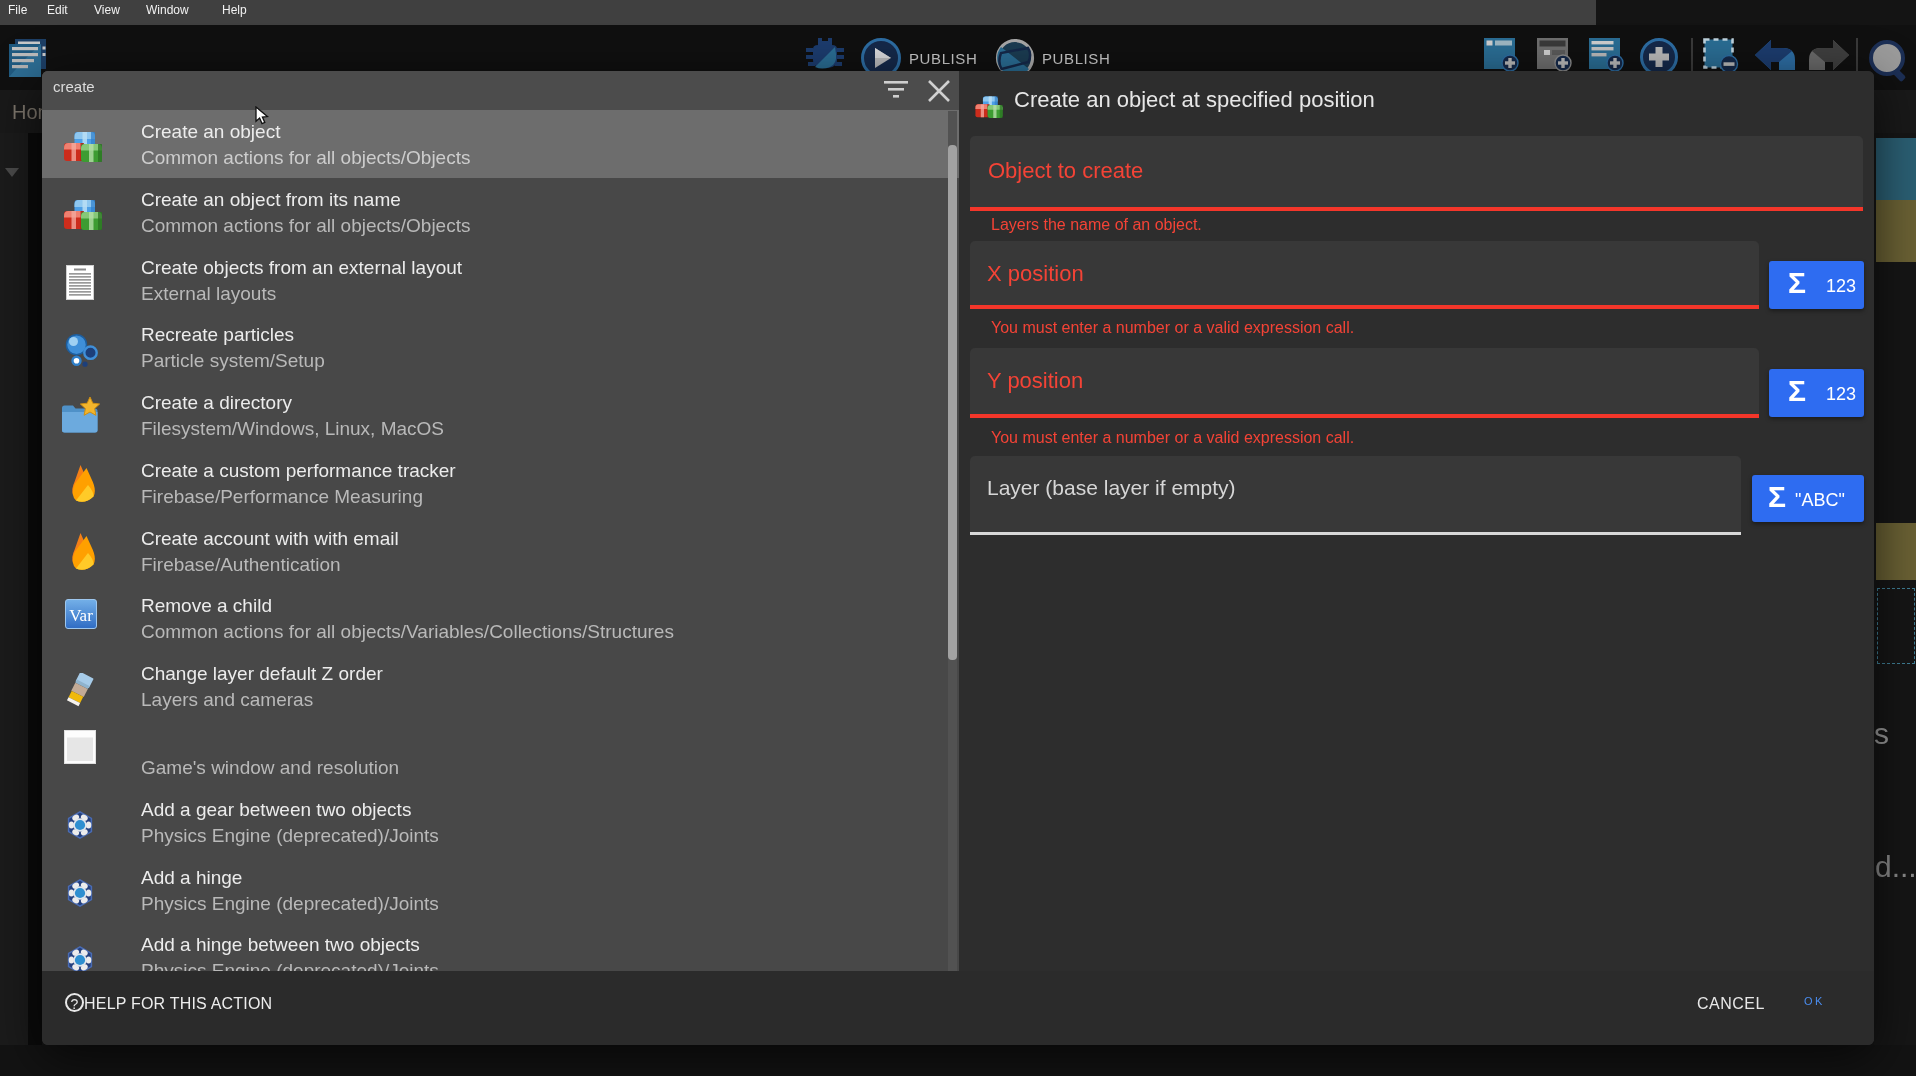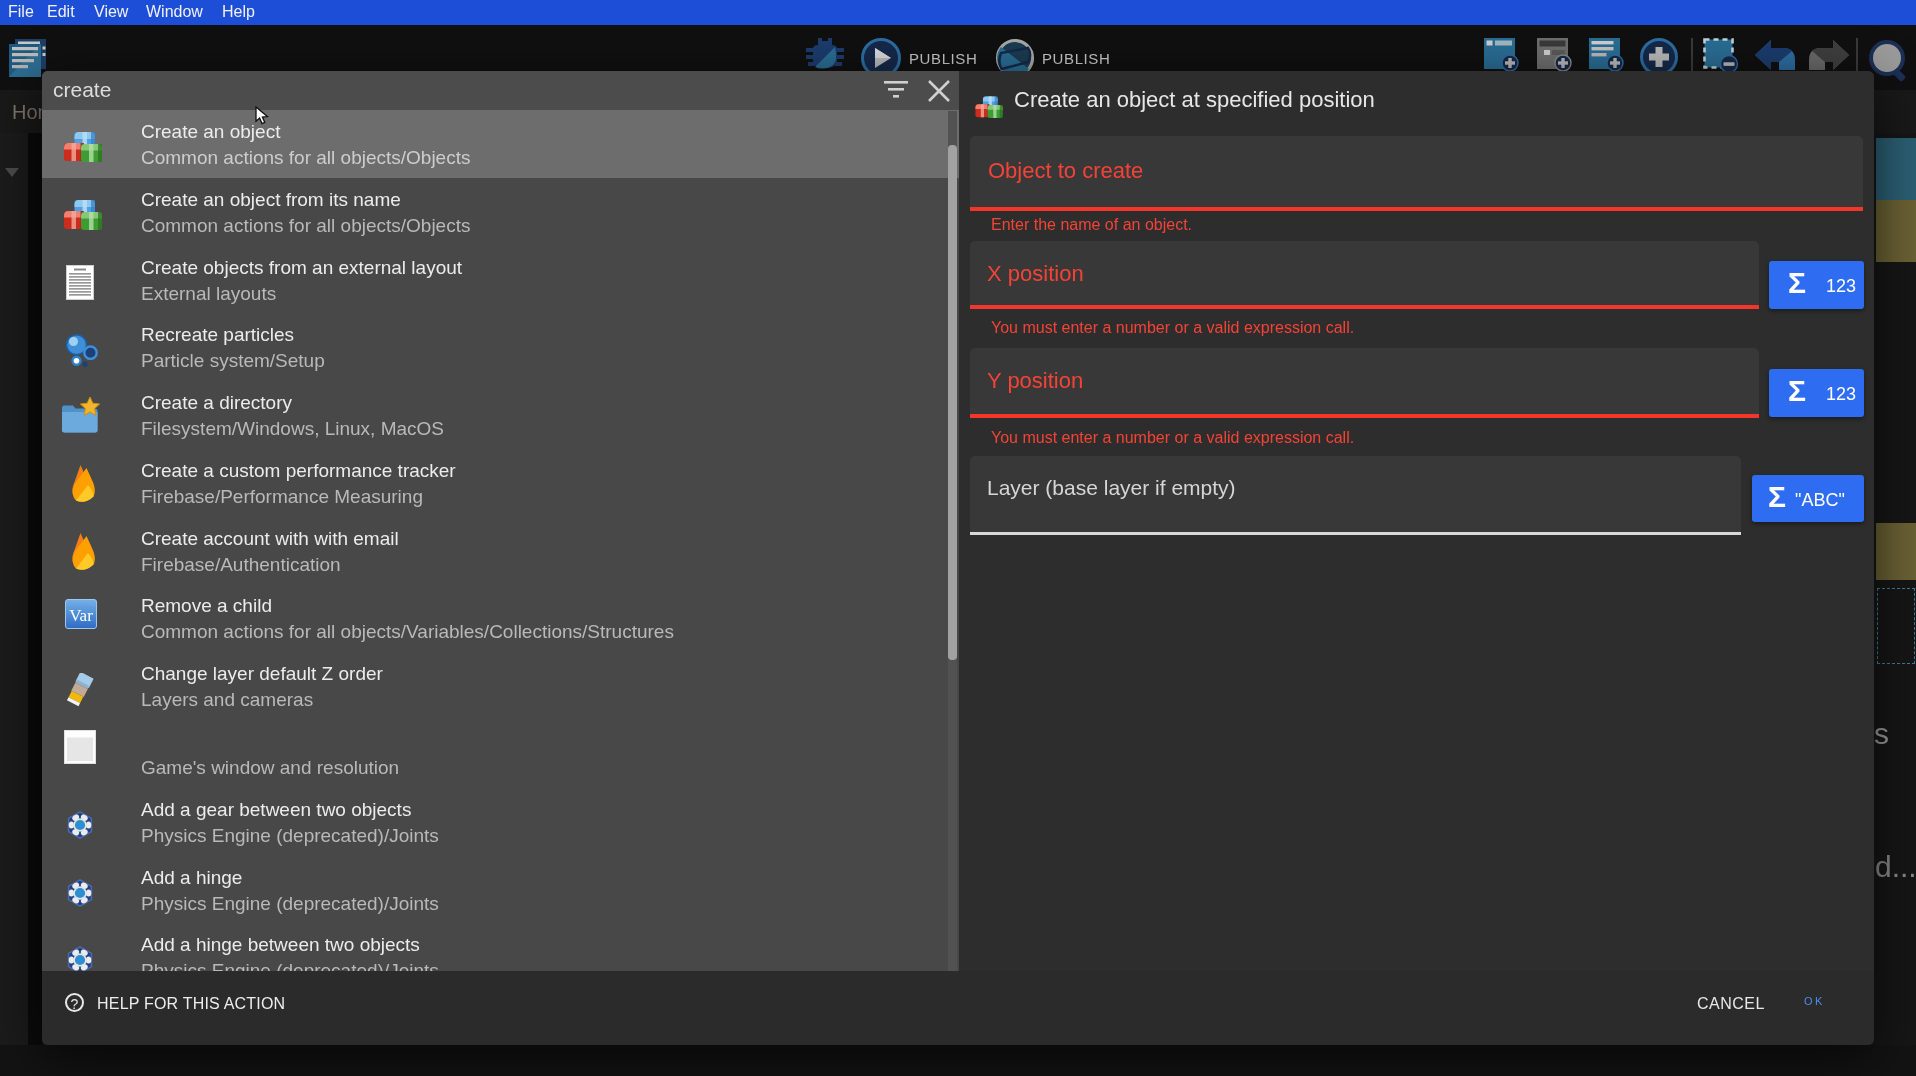--- a/index.html
+++ b/index.html
@@ -1,22 +1,22 @@
 <!DOCTYPE html>
 <html><head>
 <meta charset="utf-8">
 <style>
   * { margin:0; padding:0; box-sizing:border-box; }
   html,body { width:1916px; height:1076px; overflow:hidden; background:#141414;
     font-family:"Liberation Sans", sans-serif; }
   .abs { position:absolute; }
   #stage { position:relative; width:1916px; height:1076px; }
 
-  #menubar { left:0; top:0; width:1916px; height:25px; background:#1d4ed8; color:#f2f2f2;
-    font-size:16px; }
+  #menubar { left:0; top:0; width:1596px; height:25px; background:#404040; color:#f2f2f2;
+    font-size:12px; }
   #menubar span { position:absolute; top:3px; }
   #toolbar { left:0; top:25px; width:1916px; height:65px; background:#101010; }
   #tabstrip { left:0; top:90px; width:42px; height:43px; background:#191919; overflow:hidden; }
   #homelbl { left:12px; top:11px; color:#7d766c; font-size:20px; }
   #leftcol1 { left:0; top:133px; width:28px; height:943px; background:#1b1b1b; }
   #leftcol2 { left:28px; top:133px; width:14px; height:943px; background:#0b0b0b; }
   #tri { left:5px; top:168px; width:0; height:0; border-left:7px solid transparent;
     border-right:7px solid transparent; border-top:9px solid #4a4a4a; }
   #rightbg { left:1874px; top:90px; width:42px; height:986px; background:#161616; overflow:hidden; }
   #botbg { left:0; top:1045px; width:1916px; height:31px; background:#131313; }
@@ -26,21 +26,21 @@
   #blk2 { top:110px; height:62px; background:#6a6134; }
   #blk3 { top:433px; height:57px; background:#6a6134; }
   #blk4 { position:absolute; left:3px; top:498px; width:38px; height:76px;
     border:1px dashed #3f7e95; }
   .bgtxt { position:absolute; color:#9a9a9a; font-size:26px; }
 
   #dialog { left:42px; top:71px; width:1832px; height:974px; background:#2d2d2d;
     border-radius:6px; box-shadow:0 12px 50px rgba(0,0,0,.65); overflow:hidden; }
   #leftpane { left:0; top:0; width:917px; height:900px; background:#484848; }
   #search { left:0; top:0; width:917px; height:40px; background:#4c4c4c; }
-  #search .txt { position:absolute; left:11px; top:7px; font-size:21px; color:#dcdcdc;text-align:center; }
+  #search .txt { position:absolute; left:11px; top:7px; font-size:15px; color:#dcdcdc;text-align:center; }
   #rows { position:absolute; left:0; top:39px; width:917px; height:861px; overflow:hidden; }
   .row { position:absolute; left:0; width:917px; height:68px; }
   .row.sel { background:#6d6d6d; }
   .row.sel .t2 { color:#cdcdcd; }
   .row .t1 { position:absolute; left:99px; top:9px; font-size:19px; color:#ececec; line-height:26px;}
   .row .t2 { position:absolute; left:99px; top:35px; font-size:19px; color:#b9b9b9; line-height:26px;}
   .row .ic { position:absolute; left:24px; top:19px; }
   #sbtrack { left:906px; top:40px; width:9px; height:860px; background:#525252; }
   #sbthumb { left:906px; top:74px; width:9px; height:515px; background:#a2a2a2; border-radius:4px; }
 
@@ -52,21 +52,21 @@
   .uline { position:absolute; height:4px; background:#f4362a; }
   .herr { position:absolute; font-size:16px; color:#f44336; line-height:20px; }
   .sbtn { position:absolute; background:#2e6cf1; border-radius:3px; color:#fff;
     box-shadow:0 2px 4px rgba(0,0,0,.4); }
   .sbtn .sig { position:absolute; font-weight:bold; font-size:30px; top:5px; line-height:34px; }
   .sbtn .lbl { position:absolute; font-size:18px; top:13px; line-height:24px; }
 
   #footer { left:0; top:900px; width:1832px; height:74px; background:#2b2b2b; }
   #helpc { position:absolute; left:23px; top:22px; width:19px; height:19px; border:2px solid #e8e8e8;
     border-radius:50%; color:#e8e8e8; font-size:14px; text-align:center; line-height:18px; }
-  #helptxt { position:absolute; left:55px; top:24px; font-size:16px; color:#ededed; letter-spacing:.2px; }
+  #helptxt { position:absolute; left:42px; top:24px; font-size:16px; color:#ededed; letter-spacing:.2px; }
   #cancel { position:absolute; left:1655px; top:24px; font-size:16px; color:#e8e8e8; letter-spacing:.5px; }
   #okbtn { position:absolute; left:1762px; top:24px; font-size:11px; color:#4a8df0; letter-spacing:2.5px; }
 </style>
 </head>
 <body>
 <div id="stage">
   <div class="abs" id="menubar">
     <span style="left:8px">File</span>
       <span style="left:47px">Edit</span>
     <span style="left:94px">View</span>
@@ -376,21 +376,21 @@
             <rect x="18.5" y="13" width="3.5" height="18" fill="#9e1f12" opacity="0.75"></rect>
             <rect x="19" y="14" width="21" height="18" rx="3" fill="#3d9c32"></rect>
             <path d="M19 19 Q19 14 23.5 14 L35.5 14 Q40 14 40 19 L40 20.5 L19 20.5 Z" fill="#86c878"></path>
             <rect x="27" y="14" width="4.5" height="18" fill="#b5dfa9" opacity="0.8"></rect>
             <rect x="36" y="14" width="4" height="18" fill="#2a7322" opacity="0.75"></rect>
           </g>
         </svg>
 <div class="field" style="left:11px;top:65px;width:893px;height:71px"></div>
 <div class="uline" style="left:11px;top:136px;width:893px"></div>
 <div class="flabel" style="left:29px;top:85px">Object to create</div>
-<div class="herr" style="left:32px;top:144px">Enter the name of an object.</div>
+<div class="herr" style="left:32px;top:144px">Layers the name of an object.</div>
 <div class="field" style="left:11px;top:170px;width:789px;height:64px"></div>
 <div class="uline" style="left:11px;top:234px;width:789px"></div>
 <div class="flabel" style="left:28px;top:188px">X position</div>
 <div class="sbtn" style="left:810px;top:190px;width:95px;height:48px">
           <div class="sig" style="left:19px">Σ</div>
           <div class="lbl" style="left:57px">123</div>
         </div>
 <div class="herr" style="left:32px;top:247px">You must enter a number or a valid expression call.</div>
 <div class="field" style="left:11px;top:277px;width:789px;height:66px"></div>
 <div class="uline" style="left:11px;top:343px;width:789px"></div>

